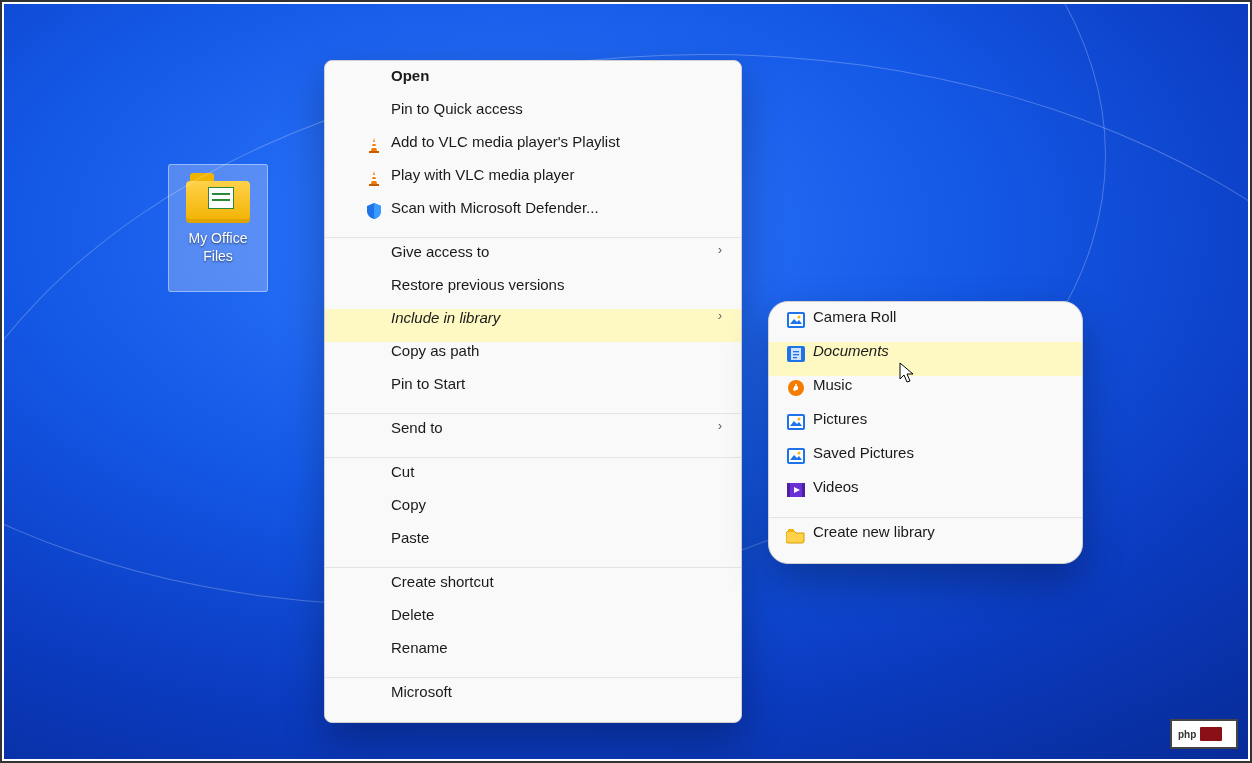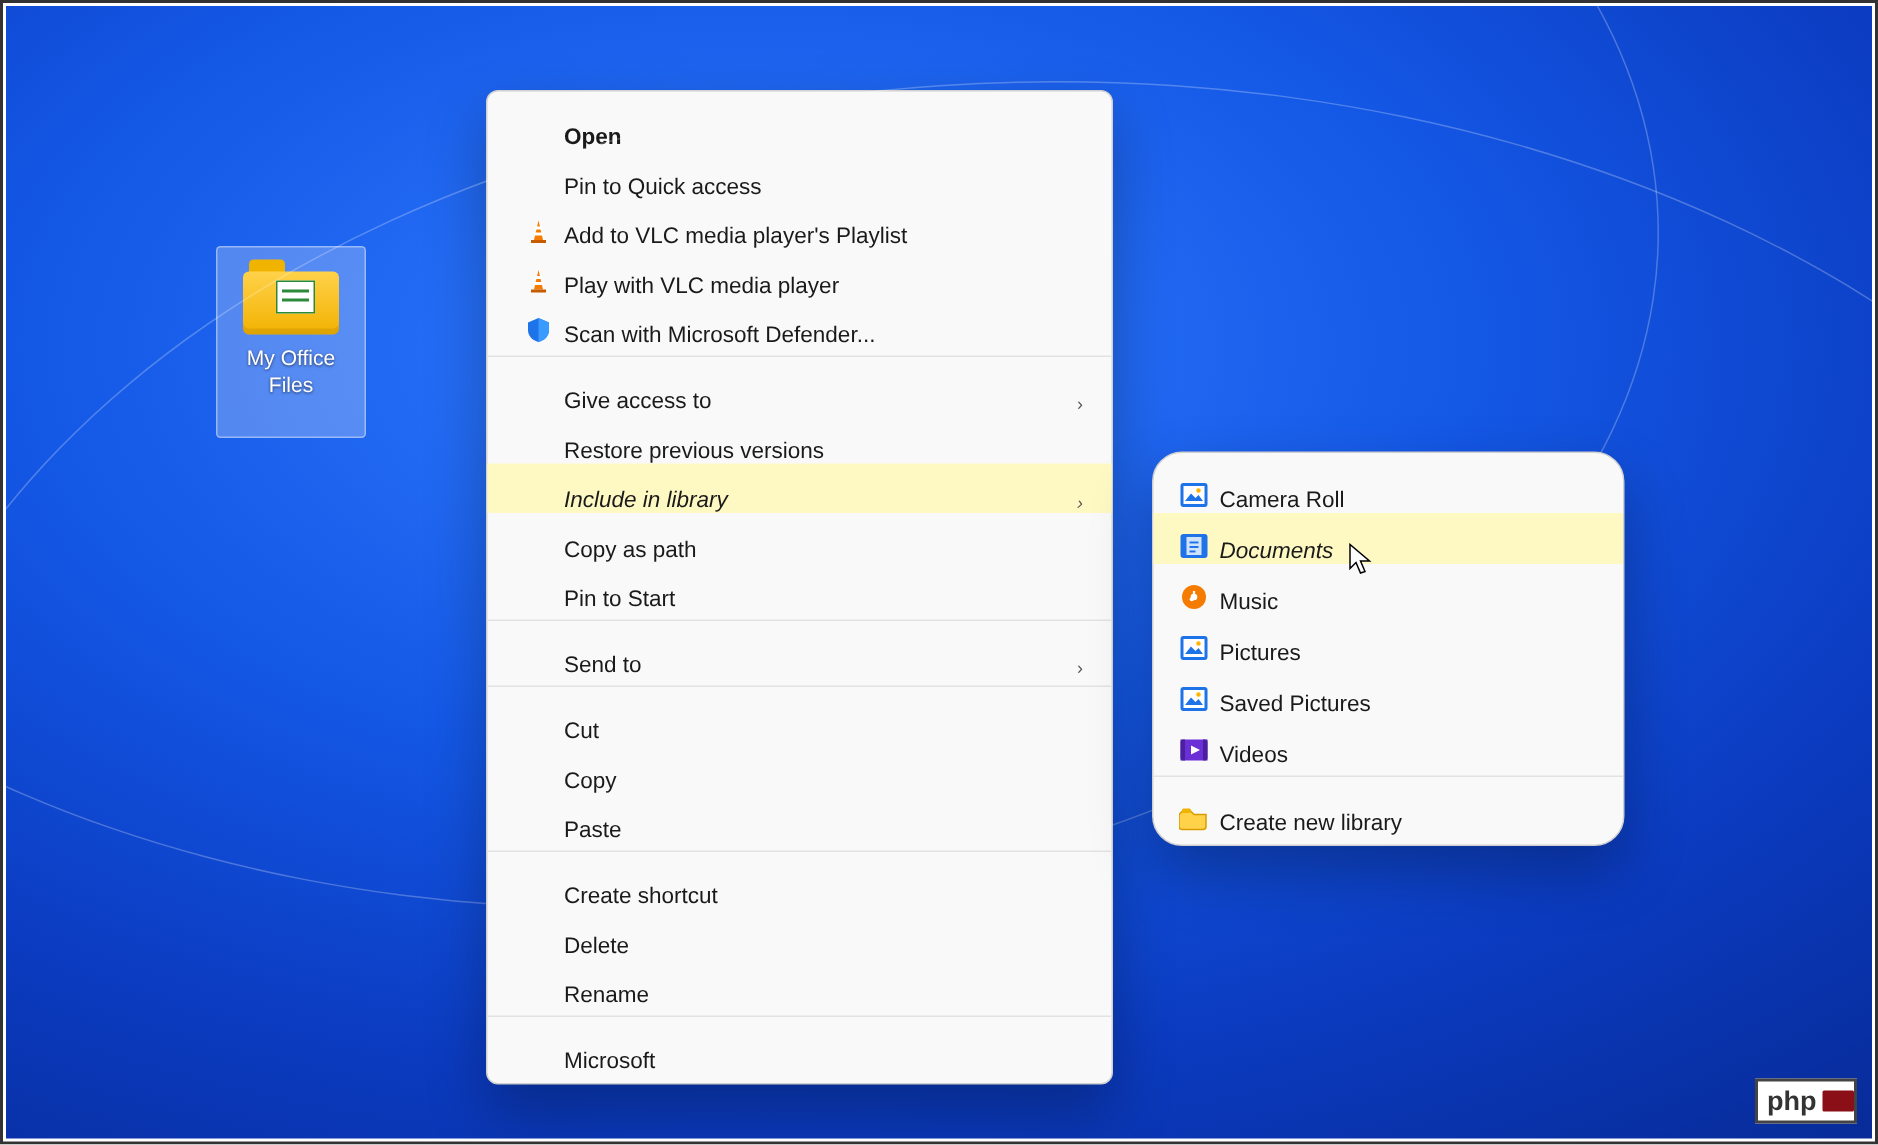--- a/index.html
+++ b/index.html
@@ -12,21 +12,21 @@
     overflow: hidden;
   }
   .desktop::before, .desktop::after {
     content: ""; position: absolute; border: 1px solid rgba(255,255,255,0.25); border-radius: 50%;
   }
   .desktop::before { width: 1400px; height: 900px; left: -300px; top: -300px; }
   .desktop::after  { width: 1600px; height: 1100px; left: -100px; top: 50px; }
 
   
   .desktop-icon {
-    position: absolute; left: 140px; top: 160px; width: 100px; height: 128px;
+    position: absolute; left: 164px; top: 160px; width: 100px; height: 128px;
     background: rgba(255,255,255,0.25); border: 1px solid rgba(255,255,255,0.4);
     border-radius: 3px; text-align: center; padding-top: 8px;
     color: #fff; font-size: 14px; line-height: 1.3;
   }
   .folder-glyph { width: 64px; height: 50px; margin: 0 auto 6px auto; position: relative; }
   .folder-glyph .tab { position:absolute; left:4px; top:0; width:24px; height:10px; background:#f0b400; border-radius:3px 3px 0 0; }
   .folder-glyph .body { position:absolute; left:0; top:8px; width:64px; height:42px; background:linear-gradient(#ffd24a,#f2b100); border-radius:4px; box-shadow: inset 0 -4px 0 rgba(0,0,0,0.08); }
   .folder-glyph .sheet { position:absolute; left:22px; top:14px; width:26px; height:22px; background:#fff; border:1px solid #2a8a3a; }
   .folder-glyph .sheet::before, .folder-glyph .sheet::after { content:""; position:absolute; left:3px; right:3px; height:2px; background:#2a8a3a; }
   .folder-glyph .sheet::before { top:5px; }
@@ -34,22 +34,22 @@
   .desktop-icon .label { text-shadow: 0 1px 2px rgba(0,0,0,0.6); }
 
   
   .context-menu {
     position: absolute; left: 320px; top: 56px; width: 418px;
     background: #f9f9f9; border: 1px solid #d0d0d0; border-radius: 8px;
     box-shadow: 0 18px 40px rgba(0,0,0,0.28);
     padding: 6px 0;
   }
   .menu-item {
-    display: flex; align-items: flex-end; height: 33px;
-    padding: 0 14px 0 17px; color: #1a1a1a; font-size: 15px;
+    display: flex; align-items: flex-start; height: 33px;
+    padding: 0 14px 0 32px; color: #1a1a1a; font-size: 15px;
     position: relative;
   }
   .menu-item .icon-slot { width: 34px; height: 24px; display:flex; align-items:center; justify-content:center; flex: 0 0 34px; }
   .menu-item .text { flex: 1; white-space: nowrap; overflow: hidden; }
   .menu-item .chevron { width: 14px; text-align:center; color:#555; font-size:12px; }
   .menu-item.bold .text { font-weight: 700; }
   .menu-item.hover { background: #fef9c3; font-style: italic; }
   .menu-sep { height: 1px; background: #e3e3e3; margin: 5px 0; }
 
   
@@ -62,21 +62,21 @@
   .submenu .menu-item { height: 34px; padding-left: 10px; }
   .submenu .menu-item .icon-slot { width: 34px; flex: 0 0 34px; }
 
   
   .cursor { position:absolute; left: 895px; top: 358px; pointer-events:none; }
 
   
   .watermark {
     position: absolute; right: 10px; bottom: 10px; width: 68px; height: 30px;
     background: #fff; border: 2px solid #444; display:flex; align-items:center; justify-content:flex-start;
-    font-size: 18px; font-weight:700; padding-left:6px; color:#333;
+    font-size: 10px; font-weight:700; padding-left:6px; color:#333;
   }
   .watermark .blk { width:22px; height:14px; background:#8a0f16; margin-left:4px; border-radius:1px; }
 
   
   svg { display:block; }
 </style>
 </head>
 <body>
 
 <div class="frame">

